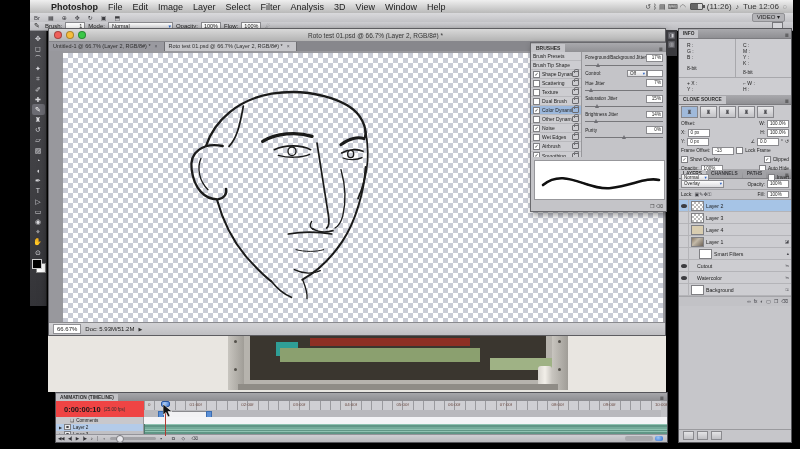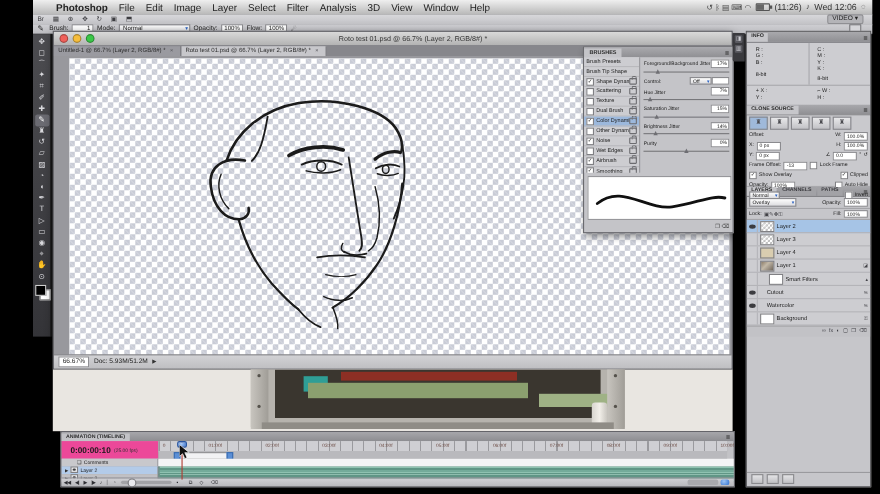--- a/index.html
+++ b/index.html
@@ -173,21 +173,21 @@
   #teal-conn{position:absolute;left:26px;top:6px;width:22px;height:14px;background:#2f9e96;}
   #cylinder{position:absolute;left:288px;top:30px;width:14px;height:22px;background:linear-gradient(90deg,#d8d5cf,#f2efe9,#c8c5bf);border-radius:3px;}
   #rack-bottom-rail{position:absolute;left:10px;bottom:0;width:320px;height:6px;background:#8f8c86;}
 
   
   #timeline{left:55px;top:392px;width:613px;height:51px;background:#c2c2c6;border:1px solid #55555a;box-sizing:border-box;}
   #tl-tabrow{height:8px;background:linear-gradient(#a6a6aa,#8d8d91);display:flex;align-items:flex-end;}
   #tl-tab{background:#c2c2c6;font-size:4.8px;font-weight:bold;color:#2b2b2b;padding:0 4px;height:7px;line-height:7px;}
   #tl-menu{margin-left:auto;margin-right:3px;font-size:5px;color:#333;}
   #tl-left{position:absolute;left:0;top:8px;width:88px;height:16px;border-right:1px solid #98989c;
-    display:flex;align-items:center;background:#ec4899;}
+    display:flex;align-items:center;background:#ef4444;}
   #tl-time{font-size:7.5px;font-weight:bold;color:#1b1b1b;margin-left:8px;}
   #tl-fps{font-size:4.5px;color:#333;margin-left:3px;}
   #tl-ruler{position:absolute;left:88px;top:8px;width:517px;height:9px;background:#cfcfd3;border-bottom:1px solid #98989c;
     background-image:repeating-linear-gradient(90deg,#9a9a9e 0 1px,transparent 1px 10.34px);}
   .ruler-label{position:absolute;top:1px;font-size:4.4px;color:#6b4a42;transform:translateX(-50%);}
   #tl-workarea{position:absolute;left:88px;top:17px;width:517px;height:7px;background:#b9b9bd;border-bottom:1px solid #98989c;}
   #workarea-bar{position:absolute;left:14px;top:1px;width:52px;height:5px;background:#f2f2f4;border:1px solid #8a8a8e;}
   .wa-cap{position:absolute;top:-1px;width:4px;height:5px;background:#5b8fd6;border:1px solid #3a6cb0;}
   #tl-comments{position:absolute;left:0;top:24px;width:100%;height:7px;border-bottom:1px solid #98989c;display:flex;}
   #tl-comments-label{width:88px;border-right:1px solid #98989c;font-size:4.6px;display:flex;align-items:center;gap:2px;padding-left:14px;box-sizing:border-box;background:#c8c8cc;}
@@ -218,21 +218,21 @@
 <div id="stage">
 
   <div class="abs" id="menubar">
     <span class="apple"></span>
     <span id="menu-items"><span class="menu-item first">Photoshop</span><span class="menu-item">File</span><span class="menu-item">Edit</span><span class="menu-item">Image</span><span class="menu-item">Layer</span><span class="menu-item">Select</span><span class="menu-item">Filter</span><span class="menu-item">Analysis</span><span class="menu-item">3D</span><span class="menu-item">View</span><span class="menu-item">Window</span><span class="menu-item">Help</span></span>
     <span id="menubar-right">
       <span id="status-icons"><span class="status-glyph">↺ </span><span class="status-glyph">ᛒ </span><span class="status-glyph">▤ </span><span class="status-glyph">⌨ </span><span class="status-glyph">◠ </span></span>
       <span class="battery-shape"></span>
       <span>(11:26)</span>
       <span class="status-glyph">♪</span>
-      <span>Wed 12:06</span>
+      <span>Tue 12:06</span>
       <span class="status-glyph">◌</span>
     </span>
   </div>
 
   <div class="abs" id="appbar">
     <span id="appbar-icons"><span class="abicon">Br</span><span class="abicon">▦</span><span class="abicon">⊕</span><span class="abicon">✥</span><span class="abicon">↻</span><span class="abicon">▣</span><span class="abicon">⬒</span></span>
     <span id="workspace-btn">VIDEO ▾</span>
   </div>
 
   <div class="abs" id="optionsbar">

